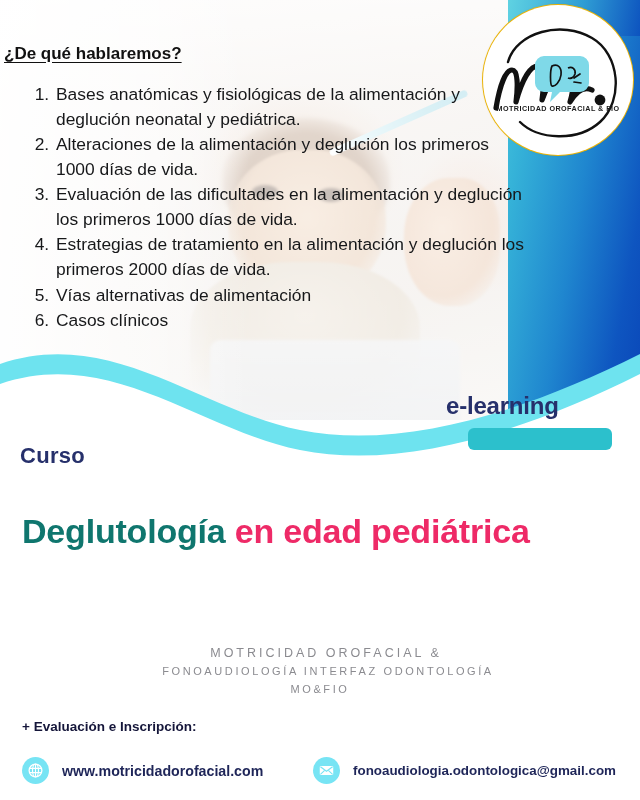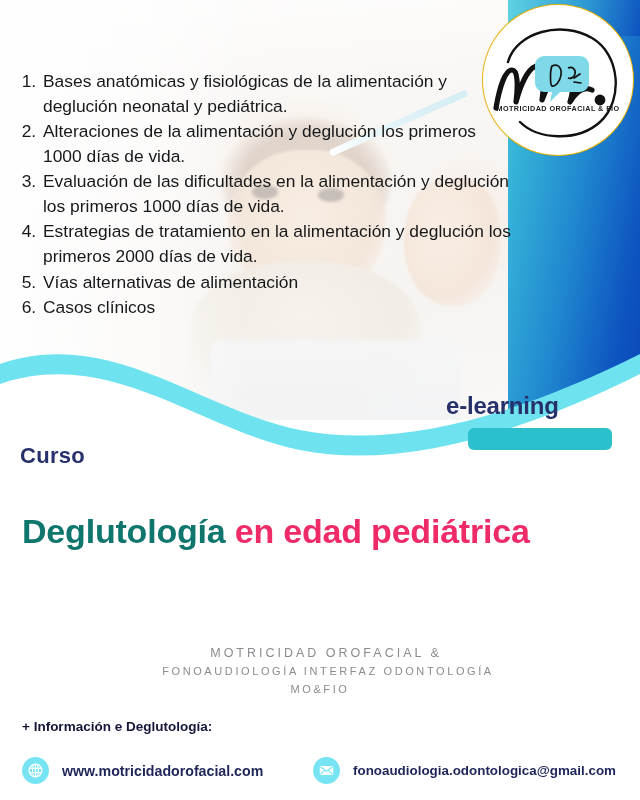--- a/index.html
+++ b/index.html
@@ -92,21 +92,21 @@
 
   
   .topic-head{
     position:absolute;left:4px;top:44px;
     font-size:17px;font-weight:bold;color:#111;
     text-decoration:underline;text-underline-offset:3px;
     font-family:"Liberation Sans", sans-serif;
   }
   .topic-list{
     position:absolute;left:12px;top:66px;width:476px;
-    margin:3px;padding:0 0 0 26px;list-style:decimal;
+    margin:16px;padding:0 0 0 26px;list-style:decimal;
     font-size:17.4px;line-height:1.44;color:#17181a;
     font-family:"Liberation Sans", sans-serif;
   }
   .topic-list li{margin:0;padding-left:2px;}
   .topic-list li::marker{font-size:17.4px;color:#17181a;}
 
   
   .elearning{
     position:absolute;left:446px;top:392px;
     font-size:24px;font-weight:bold;color:#26306b;letter-spacing:-.2px;
@@ -196,20 +196,21 @@
                C68,74 78,62 86,64 C94,66 92,84 88,98 C94,88 102,82 110,86" fill="none" stroke="#111" stroke-width="5.2" stroke-linecap="round" stroke-linejoin="round"></path>
       <circle cx="118" cy="96" r="5.4" fill="#111"></circle>
       <path d="M62,52 h36 a9,9 0 0 1 9,9 v18 a9,9 0 0 1 -9,9 h-20 l-10,10 l2,-10 h-8 a9,9 0 0 1 -9,-9 v-18 a9,9 0 0 1 9,-9 z" fill="#7fd9e8"></path>
       <path d="M70,62 c6,-3 10,2 9,9 c-1,7 -6,12 -9,11 c-2,-1 -2,-16 0,-20 z" fill="none" stroke="#111" stroke-width="1.7"></path>
       <path d="M86,64 c4,-2 8,1 7,6 c-1,4 -5,5 -7,4" fill="none" stroke="#111" stroke-width="1.7"></path>
       <path d="M92,74 l6,-4 M92,78 l7,1" fill="none" stroke="#111" stroke-width="1.7" stroke-linecap="round"></path>
     </svg>
     <div class="logo-text">MOTRICIDAD OROFACIAL &amp; FIO</div>
   </div>
 
+  <div class="topic-head">¿De qué hablaremos?</div>
   <ol class="topic-list">
     <li>Bases anatómicas y fisiológicas de la alimentación y deglución neonatal y pediátrica.</li>
     <li>Alteraciones de la alimentación y deglución los primeros 1000 días de vida.</li>
     <li>Evaluación de las dificultades en la alimentación y deglución los primeros 1000 días de vida.</li>
     <li>Estrategias de tratamiento en la alimentación y deglución los primeros 2000 días de vida.</li>
     <li>Vías alternativas de alimentación</li>
     <li>Casos clínicos</li>
   </ol>
 
   <div class="elearning">e-learning</div>
@@ -217,21 +218,21 @@
 
   <div class="curso">Curso</div>
   <div class="main-title"><span class="t1">Deglutología</span><span class="t2"> en edad pediátrica</span></div>
 
   <div class="org">
     <div class="l1">MOTRICIDAD OROFACIAL &amp;</div>
     <div class="l2">FONOAUDIOLOGÍA INTERFAZ ODONTOLOGÍA</div>
     <div class="l3">MO&amp;FIO</div>
   </div>
 
-  <div class="foot-head">+ Información e Deglutología:</div>
+  <div class="foot-head">+ Evaluación e Inscripción:</div>
 
   <div class="contact mail">
     <span class="cicon">
       <svg width="17" height="17" viewBox="0 0 24 24" aria-hidden="true">
         <rect x="2.5" y="5.5" width="19" height="13" rx="1.6" fill="#ffffff"></rect>
         <path d="M3.4,6.6 L12,13.2 L20.6,6.6" fill="none" stroke="#77e4f4" stroke-width="1.7"></path>
         <path d="M3.4,17.6 L9.4,11.8 M20.6,17.6 L14.6,11.8" fill="none" stroke="#77e4f4" stroke-width="1.5"></path>
       </svg>
     </span>
     <span class="ctext">fonoaudiologia.odontologica@gmail.com</span>

